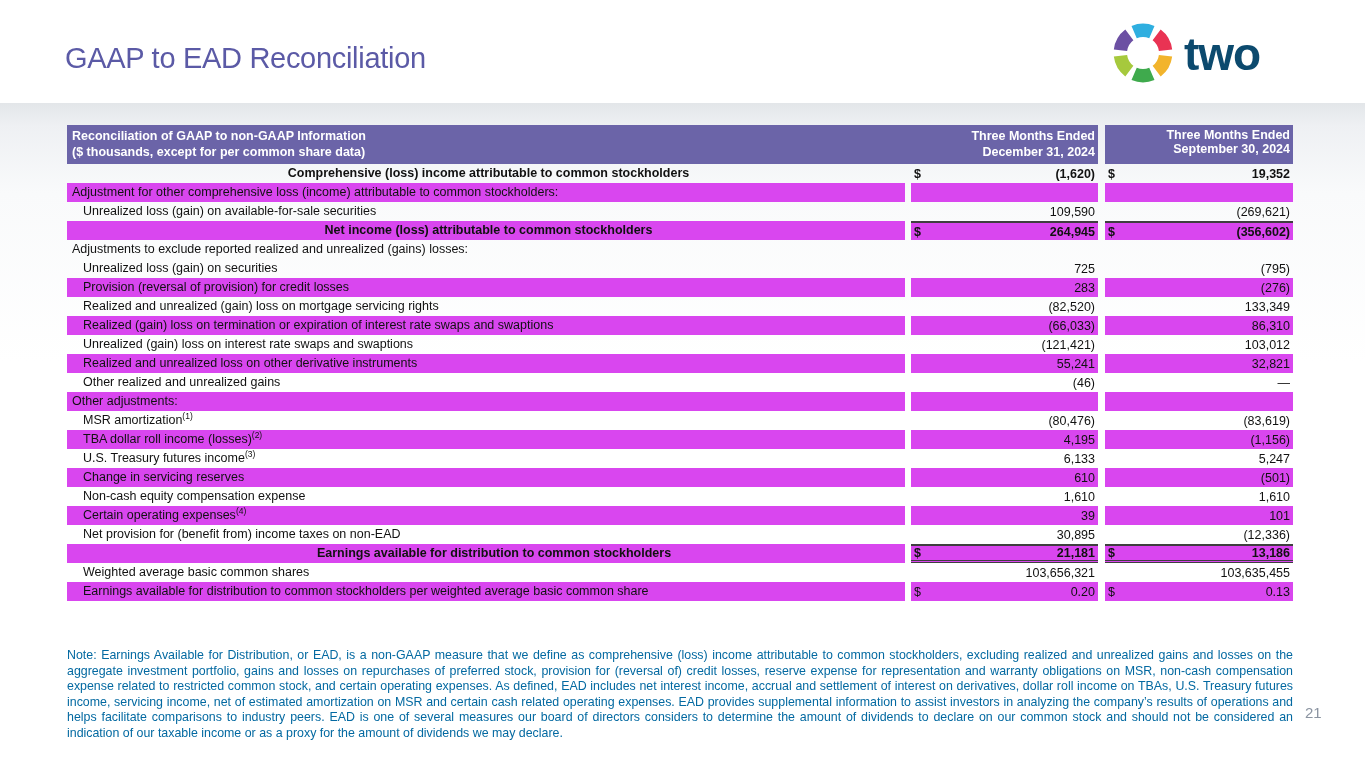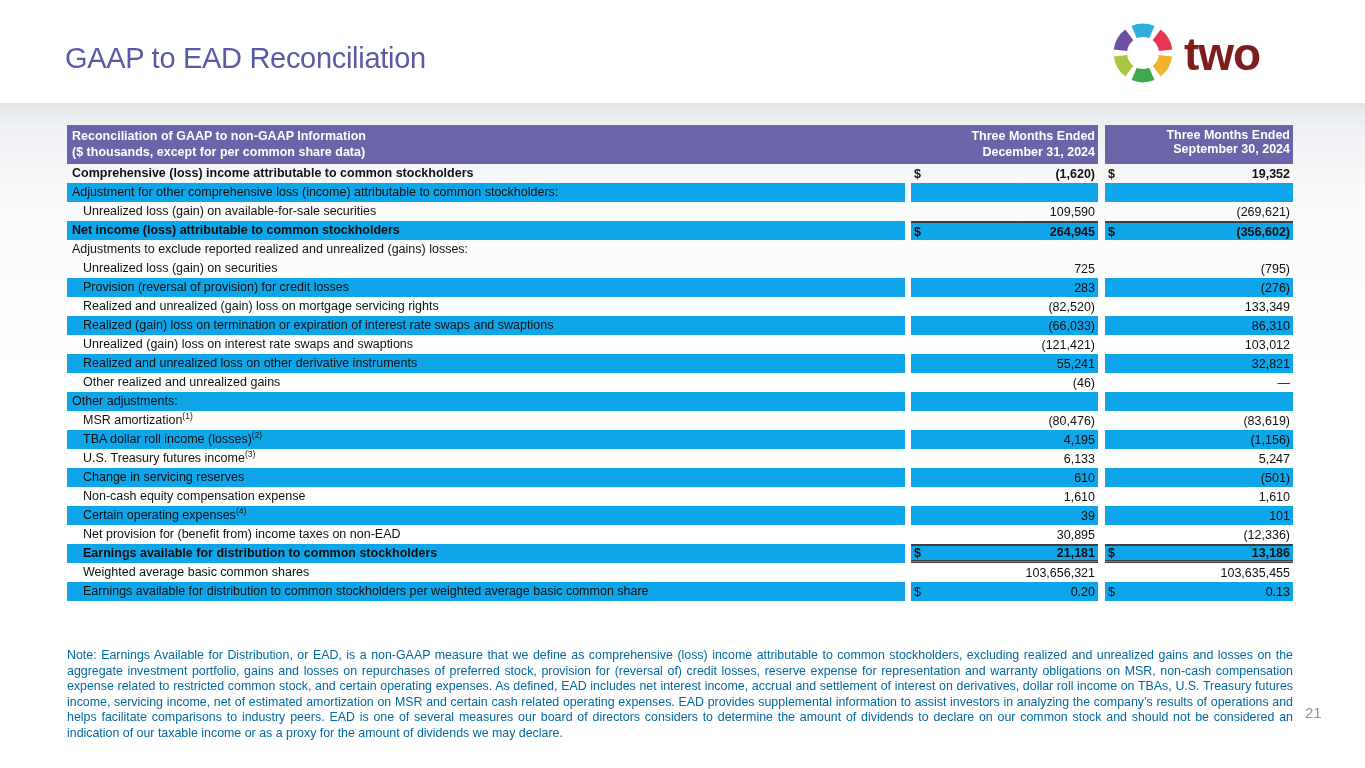--- a/index.html
+++ b/index.html
@@ -11,36 +11,36 @@
   .band { position:absolute; left:0; top:103px; width:1365px; height:547px;
           background:linear-gradient(180deg,#e3e6e9 0px,#eef0f3 22px,#f9fafb 90px,#ffffff 260px); }
 
   
   .title { position:absolute; left:65px; top:42px; font-size:29px; font-weight:400;
            color:#5b5aa6; letter-spacing:-0.3px; }
 
   
   .logo { position:absolute; left:1110px; top:20px; display:flex; align-items:center; }
   .logo svg { width:66px; height:66px; }
-  .logo-text { font-size:46px; font-weight:700; color:#7f1d1d; letter-spacing:-1px;
+  .logo-text { font-size:46px; font-weight:700; color:#0c4a6e; letter-spacing:-1px;
                margin-left:8px; margin-top:2px; }
 
   
   .table { position:absolute; left:67px; top:125px; width:1226px; font-size:12.5px; color:#111; }
   .thead { display:flex; height:39px; font-weight:700; color:#ffffff; font-size:12.5px; }
   .thead-main { width:1031px; background:#6b64a8; display:flex; justify-content:space-between;
                 padding:3px 3px 3px 5px; }
   .thead-left div, .thead-col div { line-height:16px; }
   .thead-col { text-align:right; }
   .thead-gap { width:7px; }
   .thead-col2 { width:188px; background:#6b64a8; text-align:right; padding:3px 3px 3px 0; }
 
   .trow { display:grid; grid-template-columns:838px 6px 187px 7px 188px; height:19px; }
-  .trow.gray .lc, .trow.gray .vc { background:#0ea5e9; }
-  .trow.bold { font-weight:700; }
+  .trow.gray .lc, .trow.gray .vc { background:#d946ef; }
+  .trow.bold { font-weight:700;text-align:center; }
   .lc { padding-left:5px; line-height:19px; white-space:nowrap; overflow:hidden; }
   .lc.ind { padding-left:16px; }
   .lc sup { font-size:8.5px; vertical-align:super; line-height:0; }
   .vc { display:flex; align-items:center; padding:0 3px 0 3px; }
   .vv { margin-left:auto; }
   .trow.bt .vc { border-top:2px solid #3f3f3f; }
   .trow.db .vc { border-bottom:3px double #3f3f3f; }
 
   
   .note { position:absolute; left:67px; top:648px; width:1226px; font-size:12.4px;

